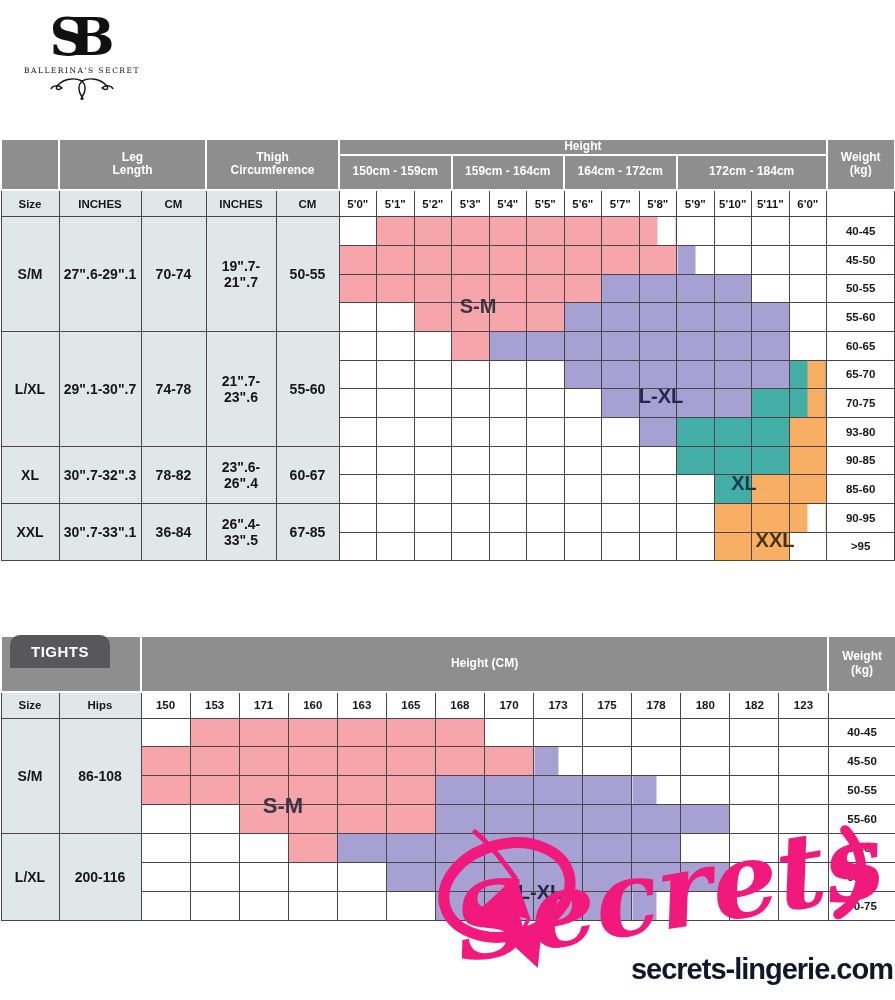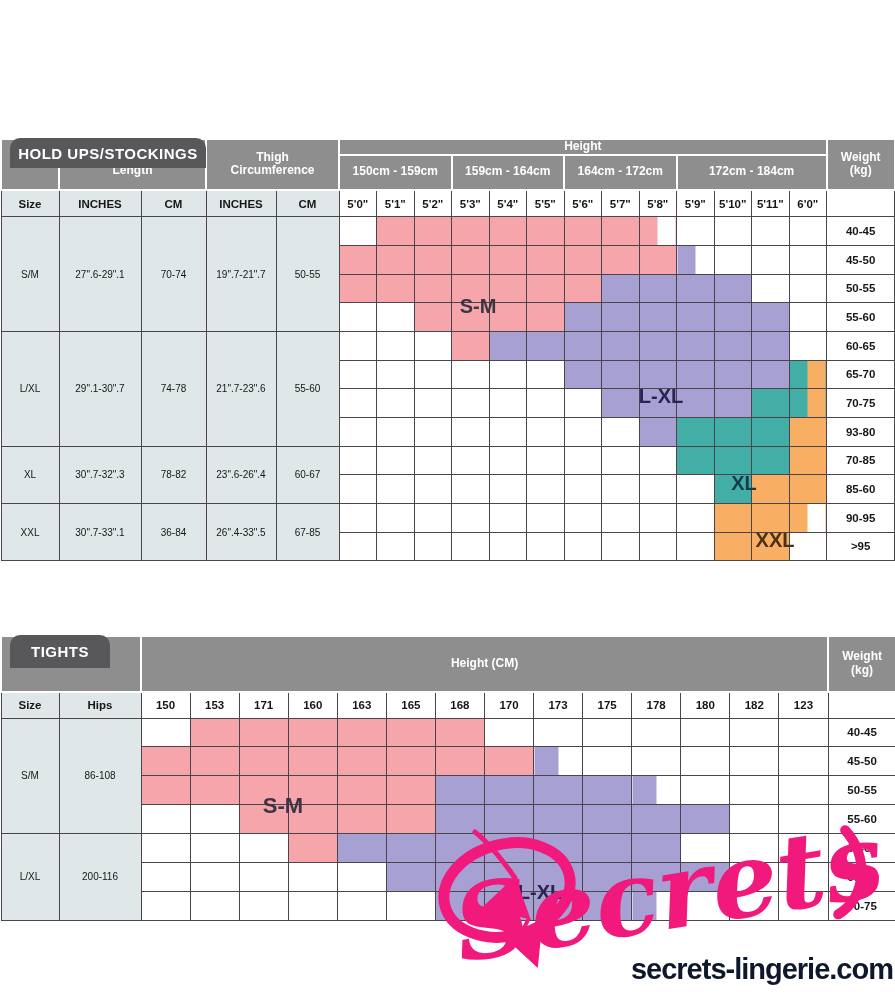--- a/index.html
+++ b/index.html
@@ -20,38 +20,51 @@
   .size-wrap{position:absolute;left:0;width:895px;}
   table.size-table{border-collapse:collapse;table-layout:fixed;width:894px;}
   table.size-table th,table.size-table td{padding:0;text-align:center;vertical-align:middle;
         overflow:hidden;}
   thead th{background:#8e8e8e;color:#fff;border:2px solid #fff;font-size:12px;
         font-weight:bold;white-space:pre-line;line-height:1.15;}
   tr.subhead td{background:#fff;border:1.6px solid #4b444b;font-weight:bold;font-size:11.5px;
         color:#161616;}
   tr.subhead td.info{background:#dfe7e9;}
   tbody td{border:1.6px solid #4b444b;font-size:11px;color:#161616;}
-  td.info{background:#dfe7e9;font-weight:normal;font-size:10px;}
+  td.info{background:#dfe7e9;font-weight:bold;font-size:14px;}
   td.wt{background:#fff;font-weight:bold;font-size:11.5px;}
   td.grid{background:#fff;}
   .region-label{position:absolute;transform:translate(-50%,-50%);font-weight:bold;
         white-space:nowrap;z-index:2;}
   
   #watermark{position:absolute;left:425px;top:790px;z-index:5;pointer-events:none;}
   #footer-site{position:absolute;left:560px;top:953px;width:333px;text-align:right;
         font-weight:bold;font-size:29px;letter-spacing:-1px;z-index:6;}
 </style>
 </head>
 <body>
 
 <div id="page">
 
+  <div id="logo">
+    <div class="monogram">SB</div>
+    <div class="brand-name">BALLERINA'S SECRET</div>
+    <div class="flourish">
+      <svg width="64" height="24" viewBox="0 0 64 24">
+        <g stroke="#141414" fill="none" stroke-width="1.4">
+          <path d="M32 4 C 24 0, 14 2, 8 8 C 4 12, 8 14, 12 11 C 8 7, 2 9, 1 12"></path>
+          <path d="M32 4 C 40 0, 50 2, 56 8 C 60 12, 56 14, 52 11 C 56 7, 62 9, 63 12"></path>
+          <path d="M32 4 C 28 8, 28 14, 32 20 C 36 14, 36 8, 32 4"></path>
+        </g>
+        <circle cx="32" cy="21.5" r="1.6" fill="#141414"></circle>
+      </svg>
+    </div>
+  </div>
 
   <div class="size-wrap" id="wrap-holdups" style="top:138px;">
-    <div class="tab-banner" style="width:196px;height:30px;">HOLD UPS/STOCKINGS</div>
     <div id="holdups-table-mount">
         <table class="size-table">
           <colgroup>
             <col style="width: 58px;">
             <col style="width: 82px;">
             <col style="width: 65px;">
             <col style="width: 70px;">
             <col style="width: 63px;">
             <col style="width: 37.5px;">
             <col style="width: 37.5px;">
@@ -258,21 +271,21 @@
               <td class="grid" style="background: rgb(255, 255, 255);"></td>
               <td class="grid" style="background: rgb(255, 255, 255);"></td>
               <td class="grid" style="background: rgb(255, 255, 255);"></td>
               <td class="grid" style="background: rgb(255, 255, 255);"></td>
               <td class="grid" style="background: rgb(255, 255, 255);"></td>
               <td class="grid" style="background: rgb(255, 255, 255);"></td>
               <td class="grid" style="background: rgb(67, 174, 166);"></td>
               <td class="grid" style="background: rgb(67, 174, 166);"></td>
               <td class="grid" style="background: rgb(67, 174, 166);"></td>
               <td class="grid" style="background: rgb(248, 174, 99);"></td>
-              <td class="wt">70-85</td>
+              <td class="wt">90-85</td>
             </tr>
             <tr style="height: 28.66px;">
               <td class="grid" style="background: rgb(255, 255, 255);"></td>
               <td class="grid" style="background: rgb(255, 255, 255);"></td>
               <td class="grid" style="background: rgb(255, 255, 255);"></td>
               <td class="grid" style="background: rgb(255, 255, 255);"></td>
               <td class="grid" style="background: rgb(255, 255, 255);"></td>
               <td class="grid" style="background: rgb(255, 255, 255);"></td>
               <td class="grid" style="background: rgb(255, 255, 255);"></td>
               <td class="grid" style="background: rgb(255, 255, 255);"></td>

